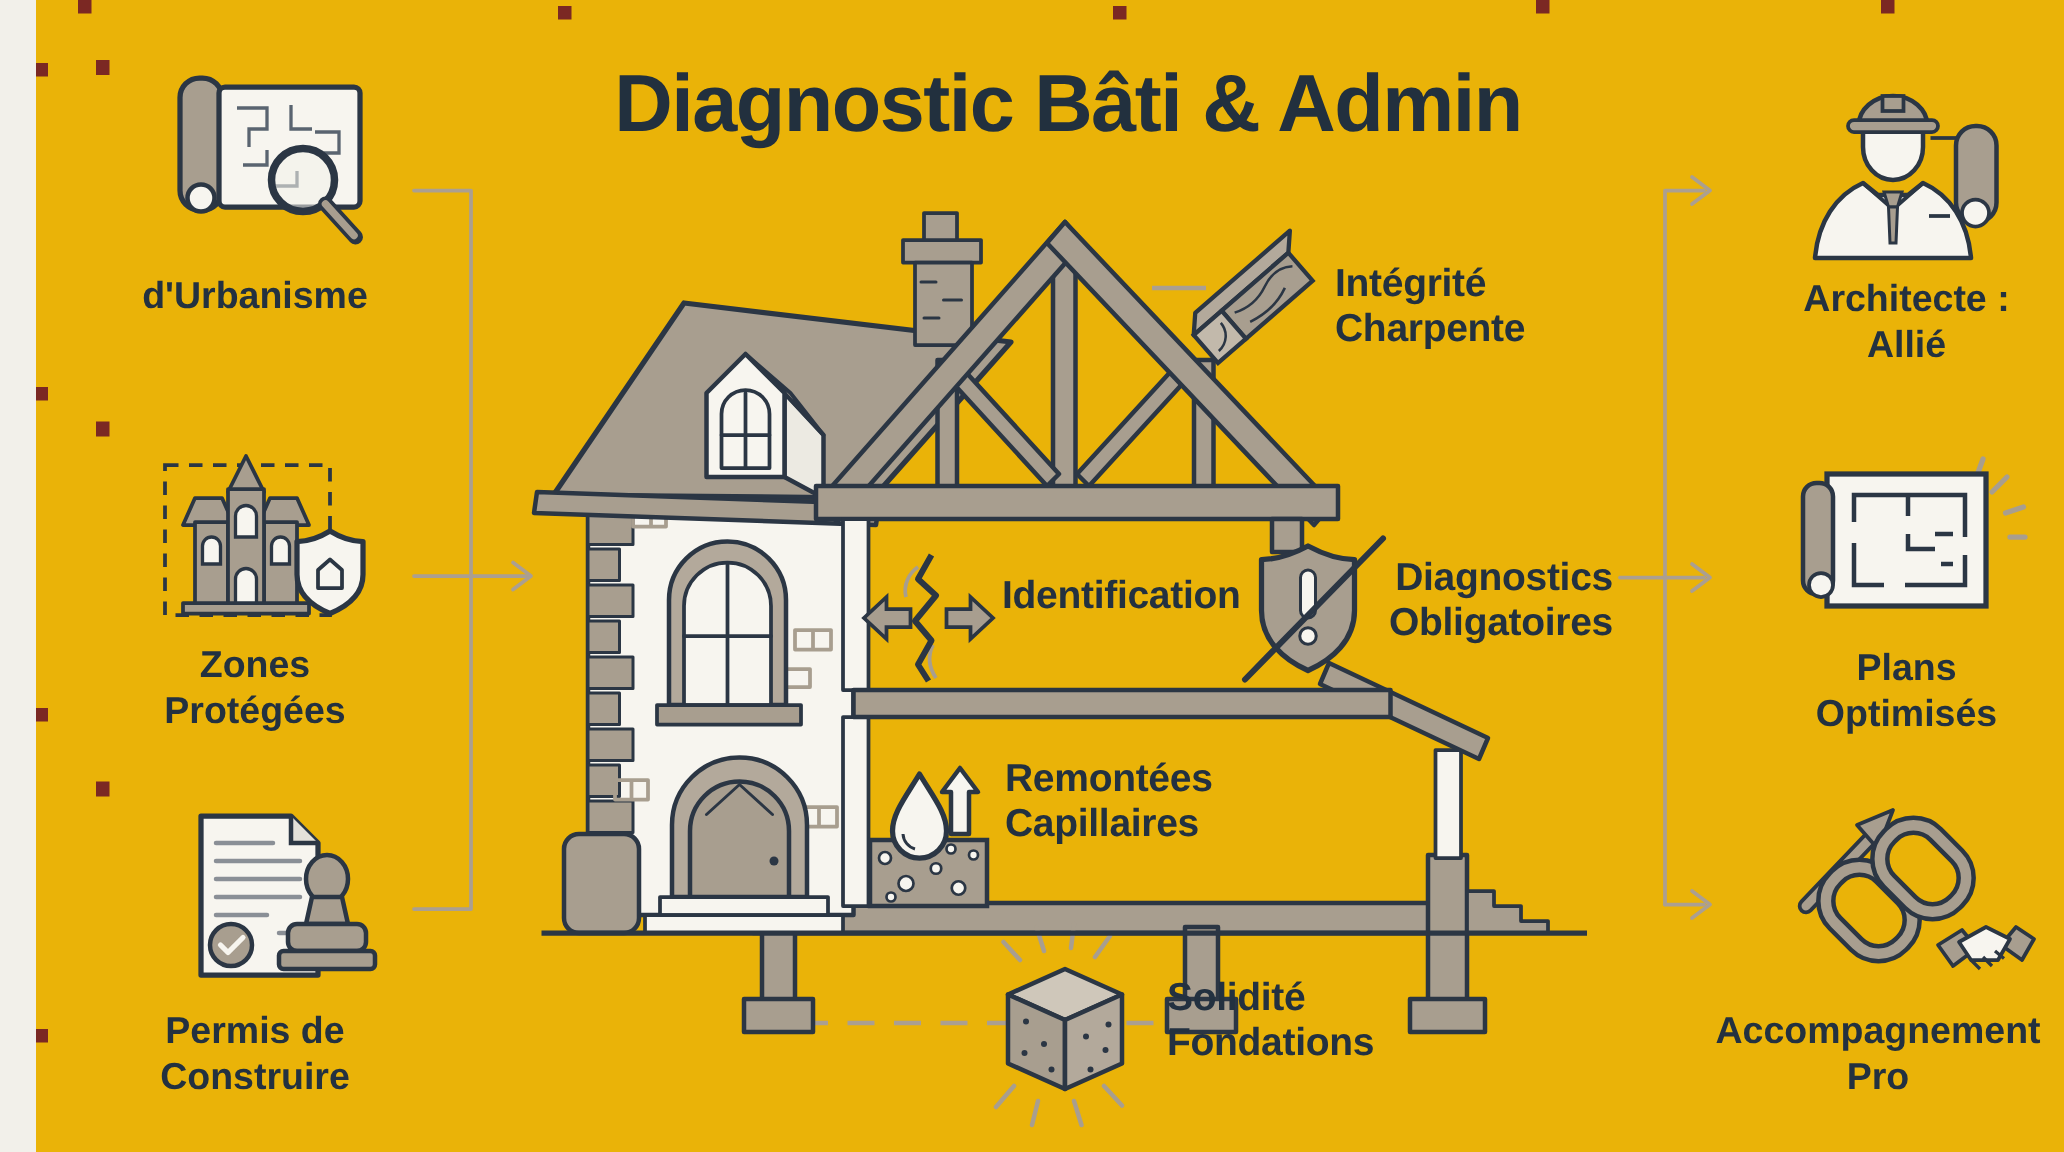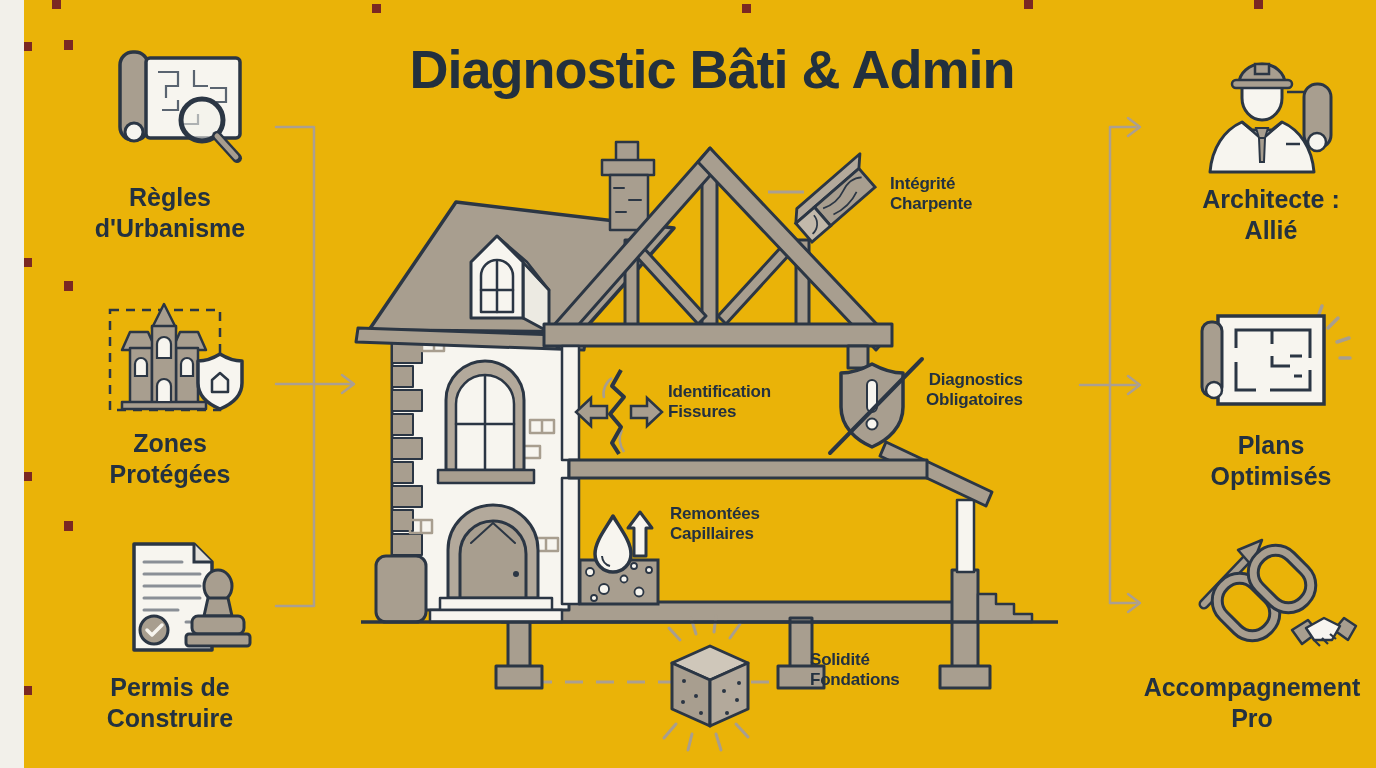--- a/index.html
+++ b/index.html
@@ -4,34 +4,34 @@
 <style>
   html,body{margin:0;padding:0;}
   body{width:1376px;height:768px;overflow:hidden;background:#f2f0ea;
        font-family:"Liberation Sans","DejaVu Sans",sans-serif;}
   .canvas{position:relative;width:1376px;height:768px;background:#eab308;margin-left:24px;}
   .layer{position:absolute;left:0;top:0;}
   .title{position:absolute;left:0;right:0;top:38px;text-align:center;
          font-size:54px;font-weight:800;color:#22303e;letter-spacing:-1px;}
   .side-label{position:absolute;font-size:25px;font-weight:700;color:#233140;
               text-align:center;line-height:1.22;}
-  .callout{position:absolute;font-size:17px;font-weight:700;color:#233140;
+  .callout{position:absolute;font-size:26px;font-weight:700;color:#233140;
            line-height:1.15;letter-spacing:-0.2px;white-space:nowrap;}
   .icon-box{position:absolute;}
   .l1{left:6px;width:280px;top:182px;}
   .l2{left:6px;width:280px;top:428px;}
   .l3{left:6px;width:280px;top:672px;}
   .r1{left:1107px;width:280px;top:184px;}
   .r2{left:1107px;width:280px;top:430px;}
   .r3{left:1088px;width:280px;top:672px;}
   .c1{left:866px;top:174px;}
   .c2{left:644px;top:382px;}
   .c3{left:902px;top:370px;text-align:right;}
   .c4{left:646px;top:504px;}
-  .c5{left:754px;top:650px;padding-left:32px;}
+  .c5{left:754px;top:650px;}
 </style>
 </head>
 <body>
 
 <div class="canvas">
 
   <svg class="layer" width="1376" height="768" viewBox="0 0 1376 768">
 
     <g fill="#7b2823" stroke="none">
       <rect x="28" y="0" width="9" height="9"></rect>
@@ -335,21 +335,20 @@
       <g stroke="#2b3644" stroke-linejoin="round">
         <polygon points="108,96 124,86 134,98 118,110" fill="#a89e8f" stroke-width="2.5"></polygon>
         <polygon points="160,84 172,92 164,106 150,96" fill="#a89e8f" stroke-width="2.5"></polygon>
         <path d="M122,94 L140,84 L156,92 L148,106 L130,106 Z" fill="#f7f5ef" stroke-width="2.5"></path>
         <path d="M130,106 l6,6 M138,104 l6,6 M146,100 l6,5" fill="none" stroke-width="2.2"></path>
       </g>
     </svg>
   </div>
 
   <div class="side-label l1">
-    <div>Règles</div>
     <div>d'Urbanisme</div>
   </div>
   <div class="side-label l2">
     <div>Zones</div>
     <div>Protégées</div>
   </div>
   <div class="side-label l3">
     <div>Permis de</div>
     <div>Construire</div>
   </div>
@@ -365,21 +364,20 @@
     <div>Accompagnement</div>
     <div>Pro</div>
   </div>
 
   <div class="callout c1">
     <div>Intégrité</div>
     <div>Charpente</div>
   </div>
   <div class="callout c2">
     <div>Identification</div>
-    <div>Fissures</div>
   </div>
   <div class="callout c3">
     <div>Diagnostics</div>
     <div>Obligatoires</div>
   </div>
   <div class="callout c4">
     <div>Remontées</div>
     <div>Capillaires</div>
   </div>
   <div class="callout c5">

